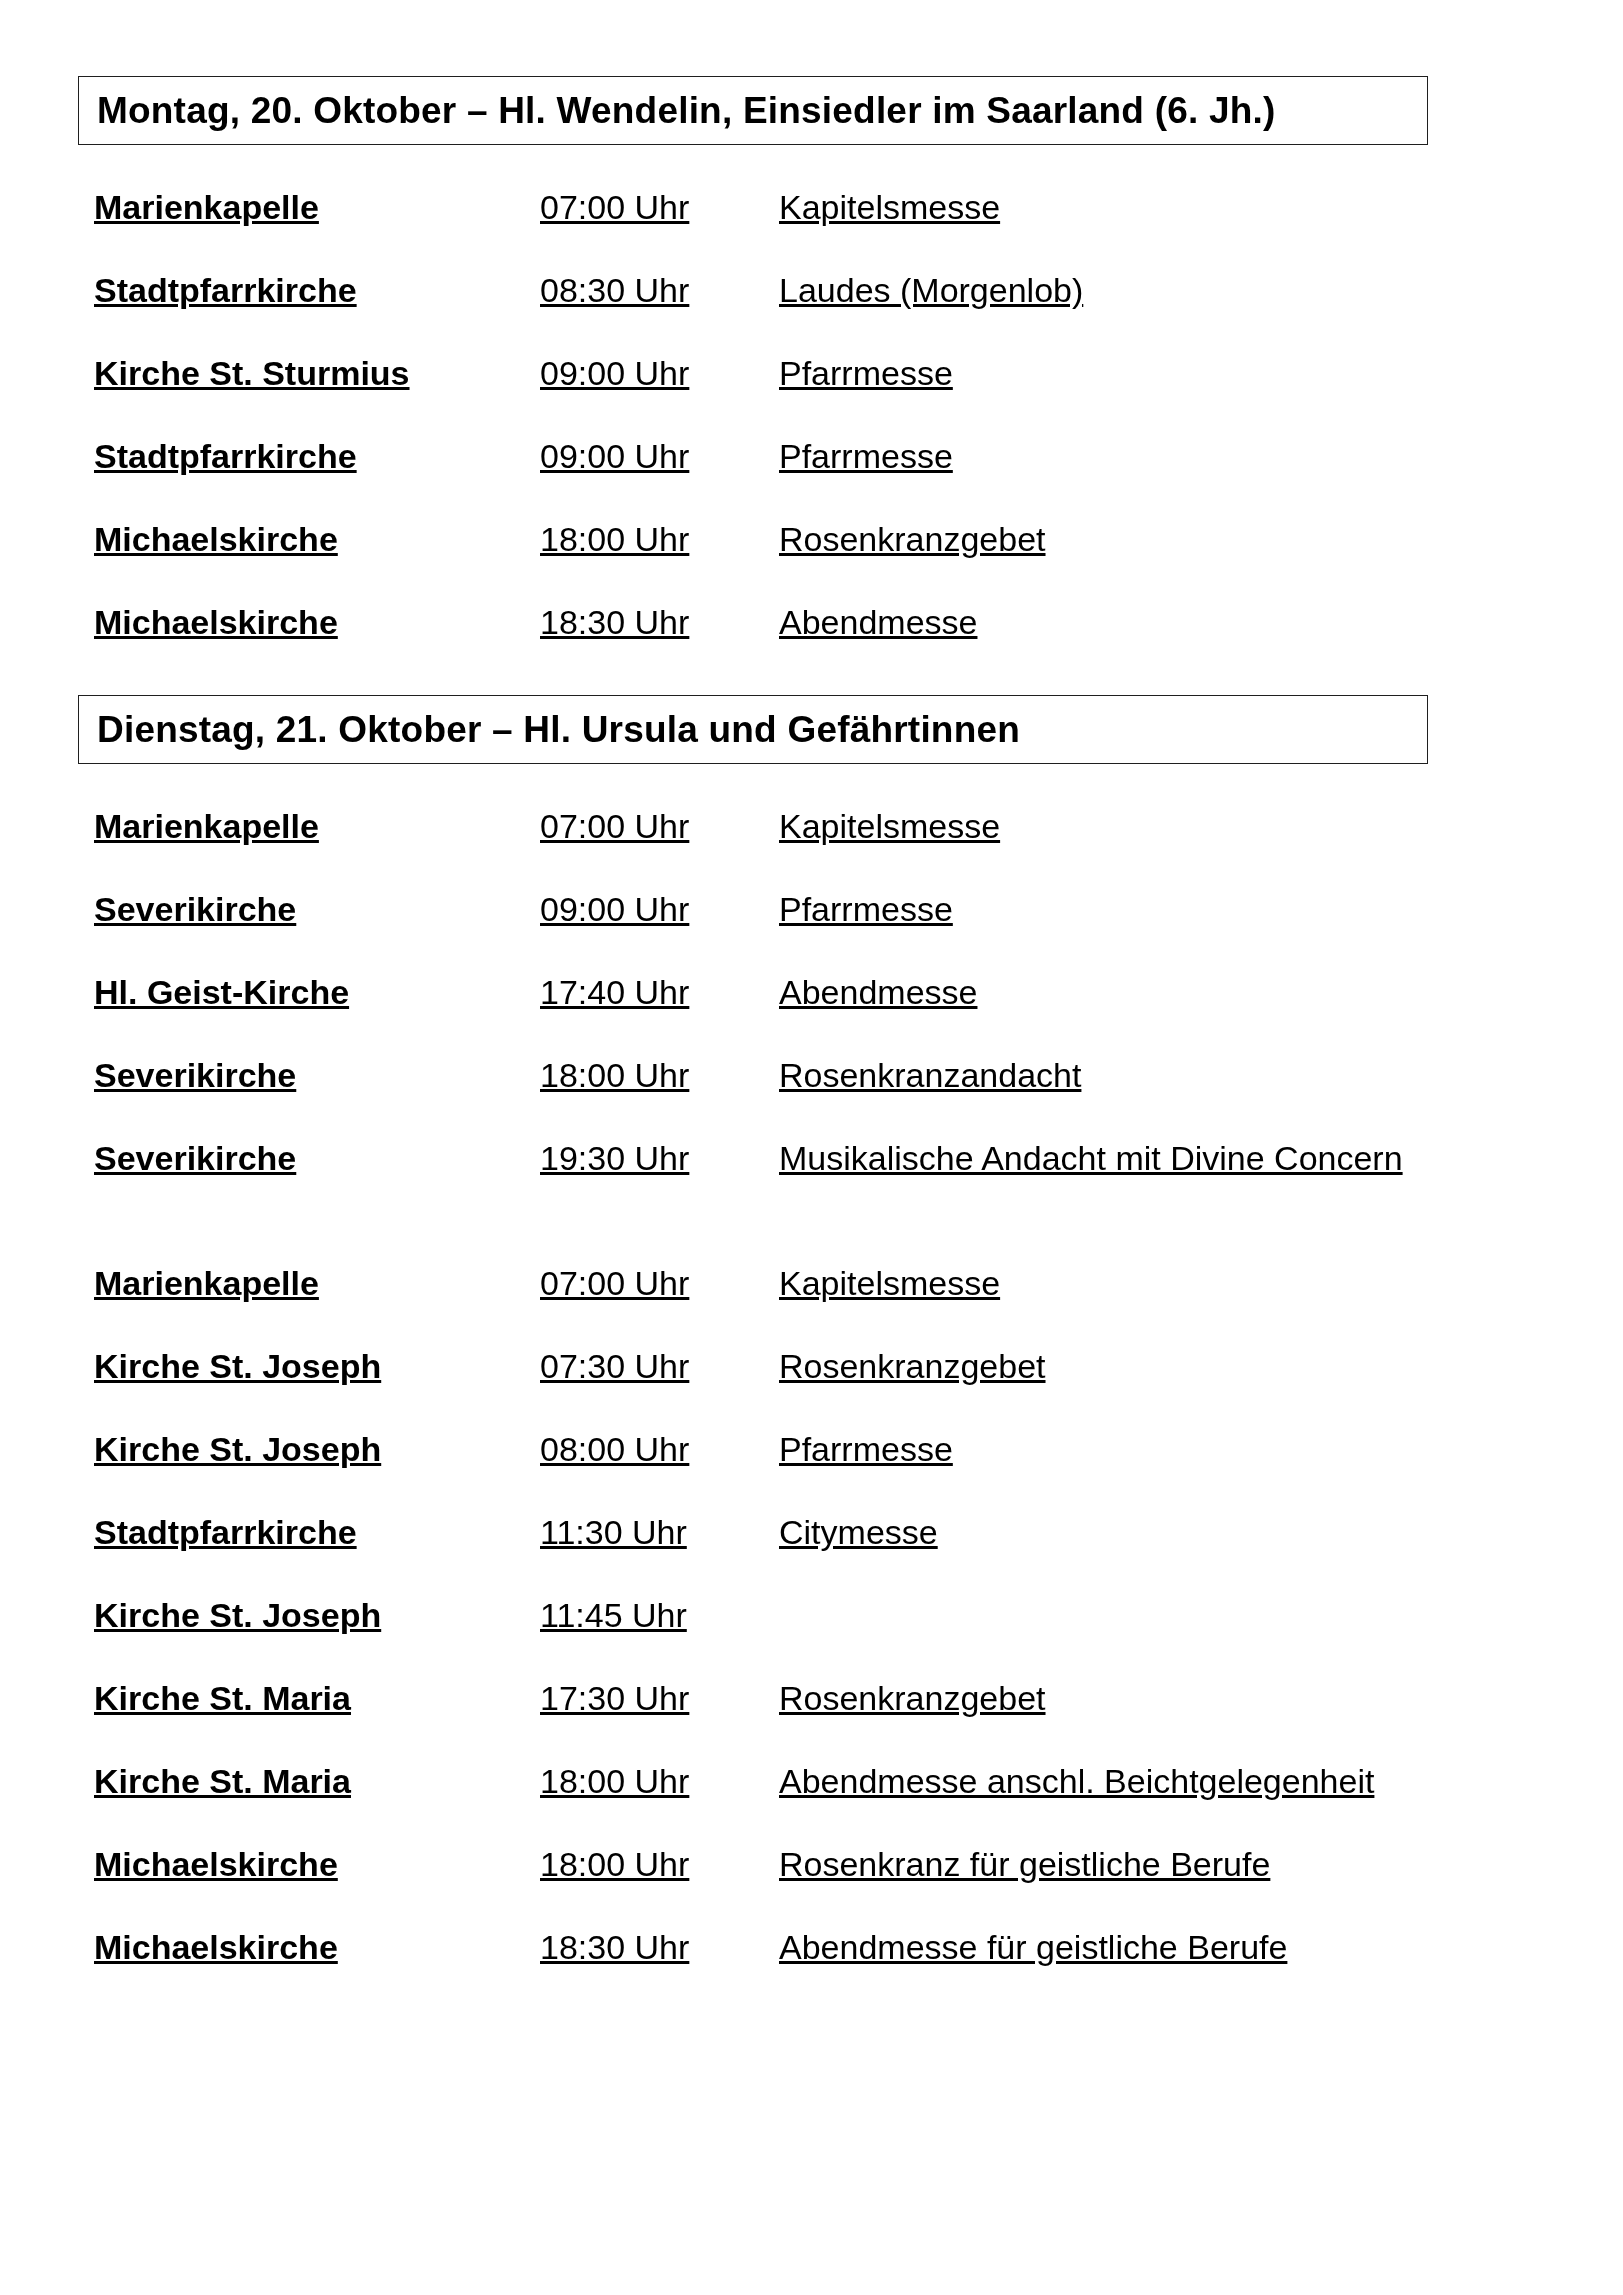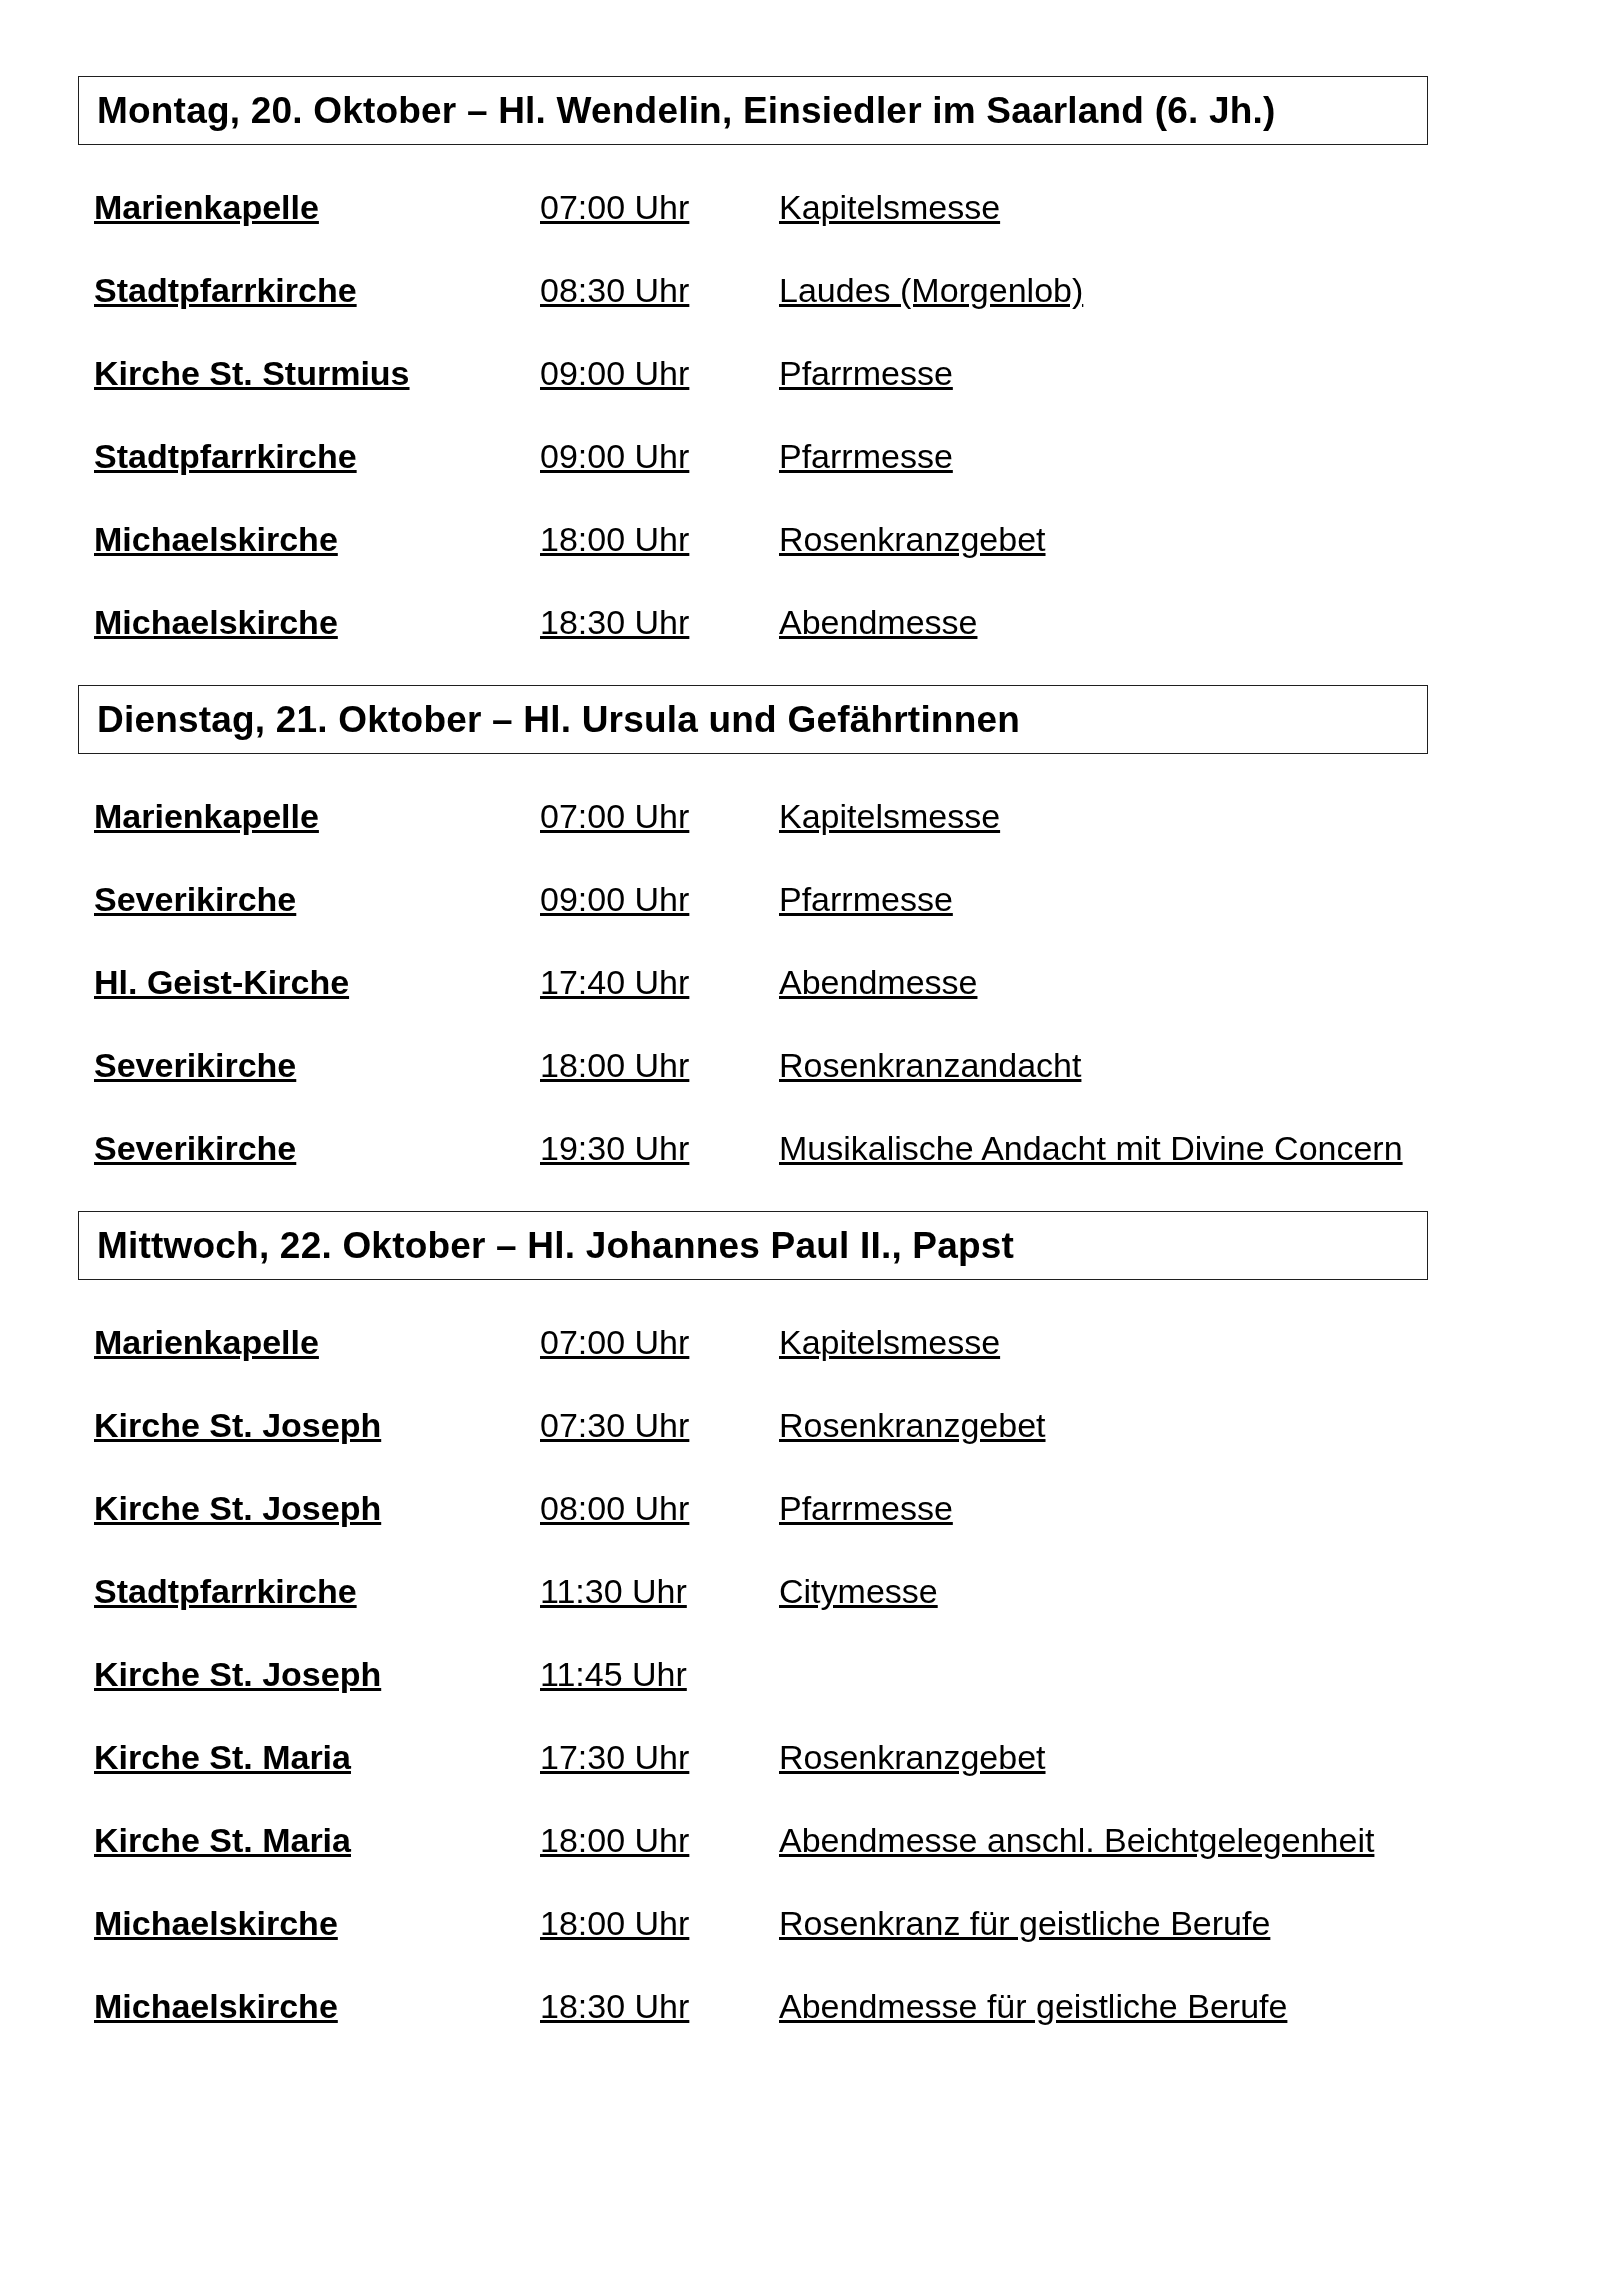--- a/index.html
+++ b/index.html
@@ -13,20 +13,21 @@
     font-family: "Liberation Sans", "DejaVu Sans", sans-serif;
     color: #000000;
     -webkit-font-smoothing: antialiased;
   }
   .page {
     box-sizing: border-box;
     width: 1506px;
     padding: 76px 78px 0 78px;
   }
   .section + .section {
+    margin-top: 10px;
   }
   .section-box {
     box-sizing: border-box;
     border: 1.7px solid #1f1f1f;
     height: 69px;
     display: flex;
     align-items: center;
     padding-left: 18px;
     background: #ffffff;
   }
@@ -131,23 +132,20 @@
       </div>
       <div class="row">
         <span class="cell-location">Severikirche</span>
         <span class="cell-time">19:30 Uhr</span>
         <span class="cell-service">Musikalische Andacht mit Divine Concern</span>
       </div>
     </div>
   </div>
 
   <div class="section">
-    <div class="section-box">
-      <span class="section-title">Mittwoch, 22. Oktober – Hl. Johannes Paul II., Papst</span>
-    </div>
     <div class="rows">
       <div class="row">
         <span class="cell-location">Marienkapelle</span>
         <span class="cell-time">07:00 Uhr</span>
         <span class="cell-service">Kapitelsmesse</span>
       </div>
       <div class="row">
         <span class="cell-location">Kirche St. Joseph</span>
         <span class="cell-time">07:30 Uhr</span>
         <span class="cell-service">Rosenkranzgebet</span>

